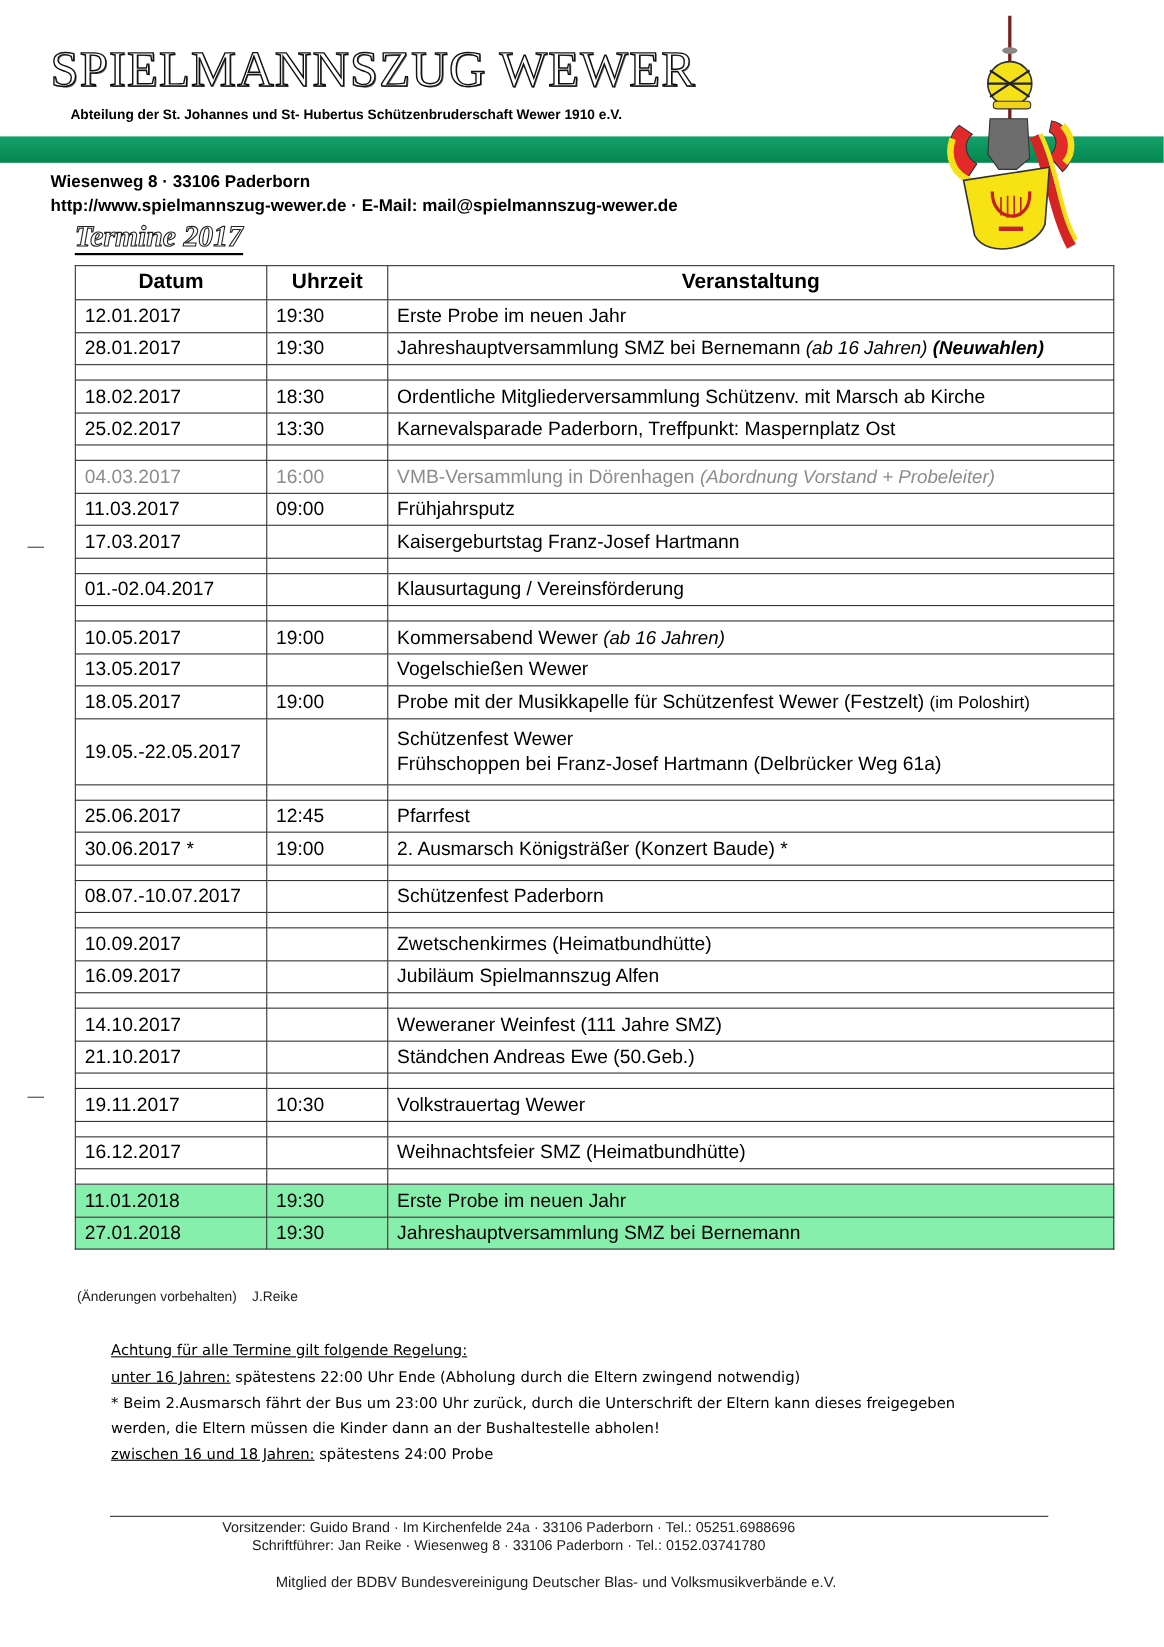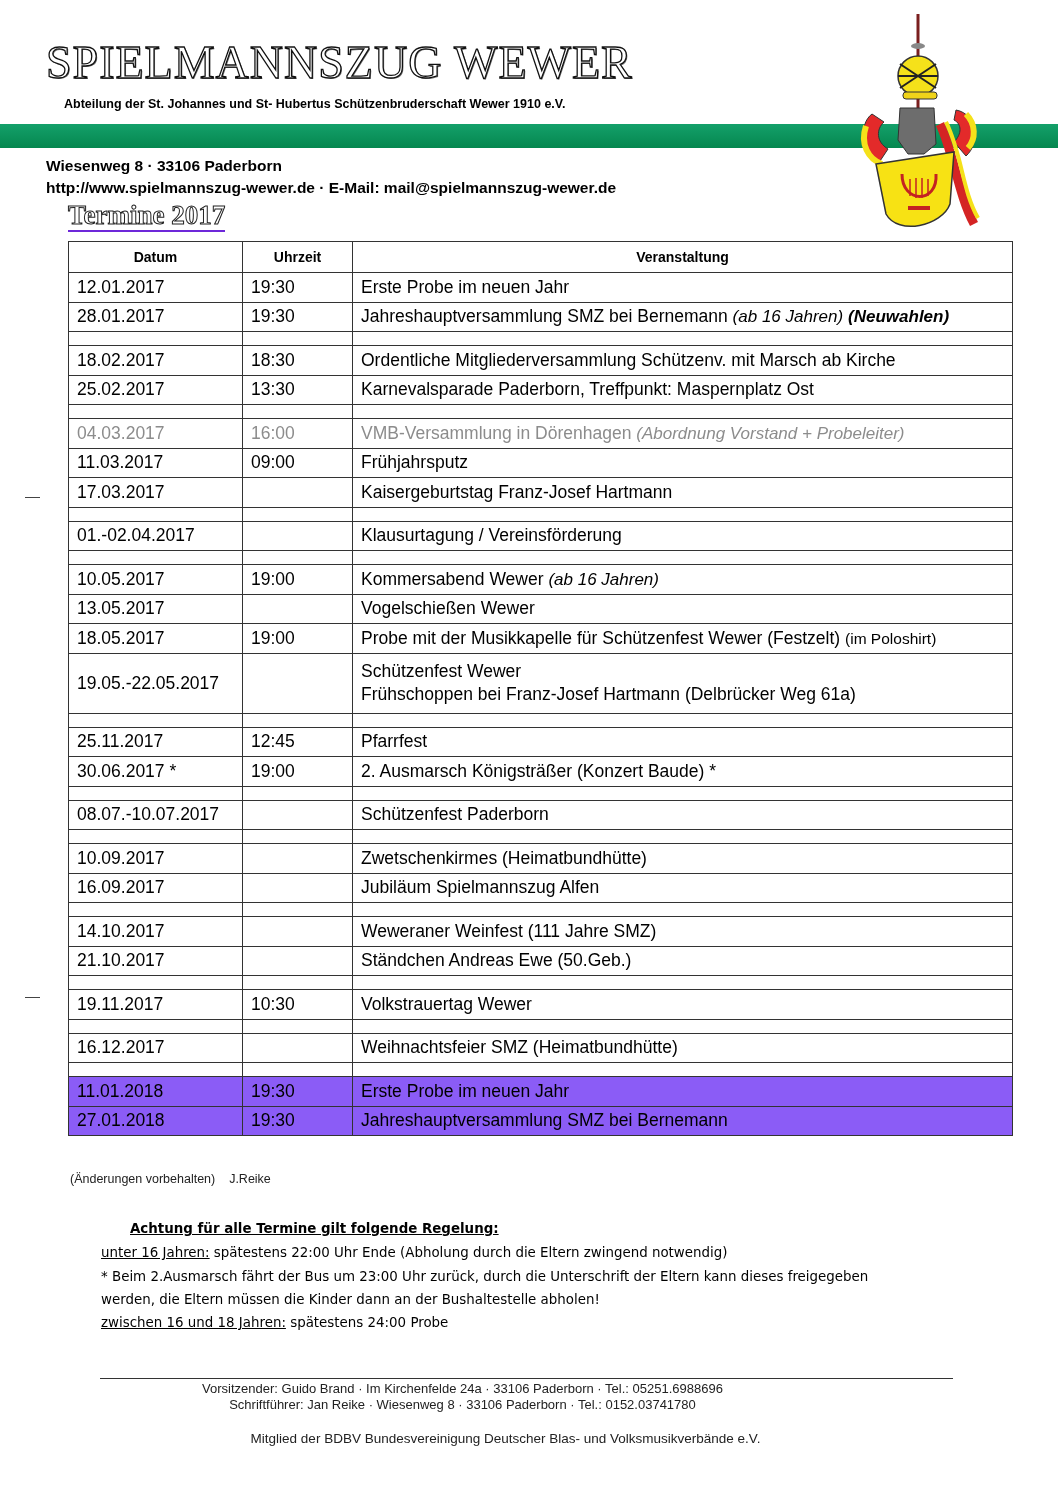--- a/index.html
+++ b/index.html
@@ -6,44 +6,44 @@
   body { width:1058px; height:1497px; position:relative; overflow:hidden; font-family:"Liberation Sans", sans-serif; color:#000; }
   .abs { position:absolute; }
   .title {
     left:46px; top:40px; font-family:"Liberation Serif", serif; font-size:46px; letter-spacing:1px;
     color:#fff; -webkit-text-stroke:1.3px #111; text-shadow:1px 1px 0 #777; white-space:nowrap; line-height:1;
   }
   .subtitle { left:64px; top:97px; font-size:12.5px; font-weight:bold; white-space:nowrap; }
   .greenbar { left:0; top:124px; width:1058px; height:24px; background:linear-gradient(#14a06a,#05874f); }
   .addr { left:46px; top:155px; font-size:15.5px; font-weight:bold; line-height:22px; white-space:nowrap; }
   .termine {
-    left:68px; top:202px; font-family:"Liberation Serif", serif; font-weight:bold; font-size:27px;
-    color:#fff; -webkit-text-stroke:1px #222; white-space:nowrap; line-height:1; padding-bottom:1px; border-bottom:2px solid #6d28d9;
+    left:68px; top:202px; font-family:"Liberation Serif", serif; font-style:italic; font-weight:bold; font-size:27px;
+    color:#fff; -webkit-text-stroke:1px #222; white-space:nowrap; line-height:1; padding-bottom:1px; border-bottom:2px solid #000000;
   }
   .crest { left:858px; top:14px; width:124px; height:222px; }
   .margin-mark { left:25px; width:15px; height:1px; background:#444; }
 
   table.sched { position:absolute; left:68px; top:241px; width:945px; border-collapse:collapse; font-size:17.5px; }
   table.sched td, table.sched th { border:1.6px solid #333; padding:0 0 0 8px; text-align:left; vertical-align:middle; white-space:nowrap; }
-  table.sched th { font-weight:bold; text-align:center; padding:0; height:30px; font-size:14px; }
+  table.sched th { font-weight:bold; text-align:center; padding:0; height:30px; font-size:19px; }
   table.sched col.c1 { width:174px; } table.sched col.c2 { width:110px; }
   tr.ev td { height:28.5px; }
   tr.ev.double td { height:59px; line-height:23px; }
   tr.sp td { height:13px; }
   tr.grey td { color:#8c8c8c; }
-  tr.shade td { background:#8b5cf6; }
+  tr.shade td { background:#86efac; }
   .it { font-style:italic; font-size:17px; }
   .bi { font-style:italic; font-weight:bold; font-size:17px; }
   .sm { font-size:15.5px; }
   .note { left:70px; top:1172px; font-size:12.5px; color:#222; white-space:nowrap; }
   .rules { left:101px; top:1217px; width:880px; font-family:"DejaVu Sans", sans-serif; font-size:13.4px; line-height:24px; }
   .rules p { margin:0; white-space:nowrap; }
   .rules p.wrap { line-height:22px; padding-top:1px; }
   .rules .u { text-decoration:underline; }
-  .rules .hd { font-weight:bold; text-decoration:underline;margin-left:29px; }
+  .rules .hd { font-weight:normal; text-decoration:underline; }
   .footline { left:100px; top:1378px; width:853px; height:1px; background:#333; }
   .foot { left:0; width:925px; text-align:center; font-size:13px; white-space:nowrap; color:#222; }
 </style>
 </head>
 <body>
 
 <div class="abs title">SPIELMANNSZUG WEWER</div>
 <div class="abs subtitle">Abteilung der St. Johannes und St- Hubertus Schützenbruderschaft Wewer 1910 e.V.</div>
 <div class="abs greenbar"></div>
 <div class="abs addr">
@@ -176,21 +176,21 @@
           <div>Schützenfest Wewer</div>
           <div>Frühschoppen bei Franz-Josef Hartmann (Delbrücker Weg 61a)</div>
         </td>
     </tr>
     <tr class="sp">
         <td></td>
         <td></td>
         <td></td>
       </tr>
     <tr class="ev">
-      <td>25.11.2017</td>
+      <td>25.06.2017</td>
       <td>12:45</td>
       <td>Pfarrfest</td>
     </tr>
     <tr class="ev">
       <td>30.06.2017 *</td>
       <td>19:00</td>
       <td>2. Ausmarsch Königsträßer (Konzert Baude) *</td>
     </tr>
     <tr class="sp">
         <td></td>

